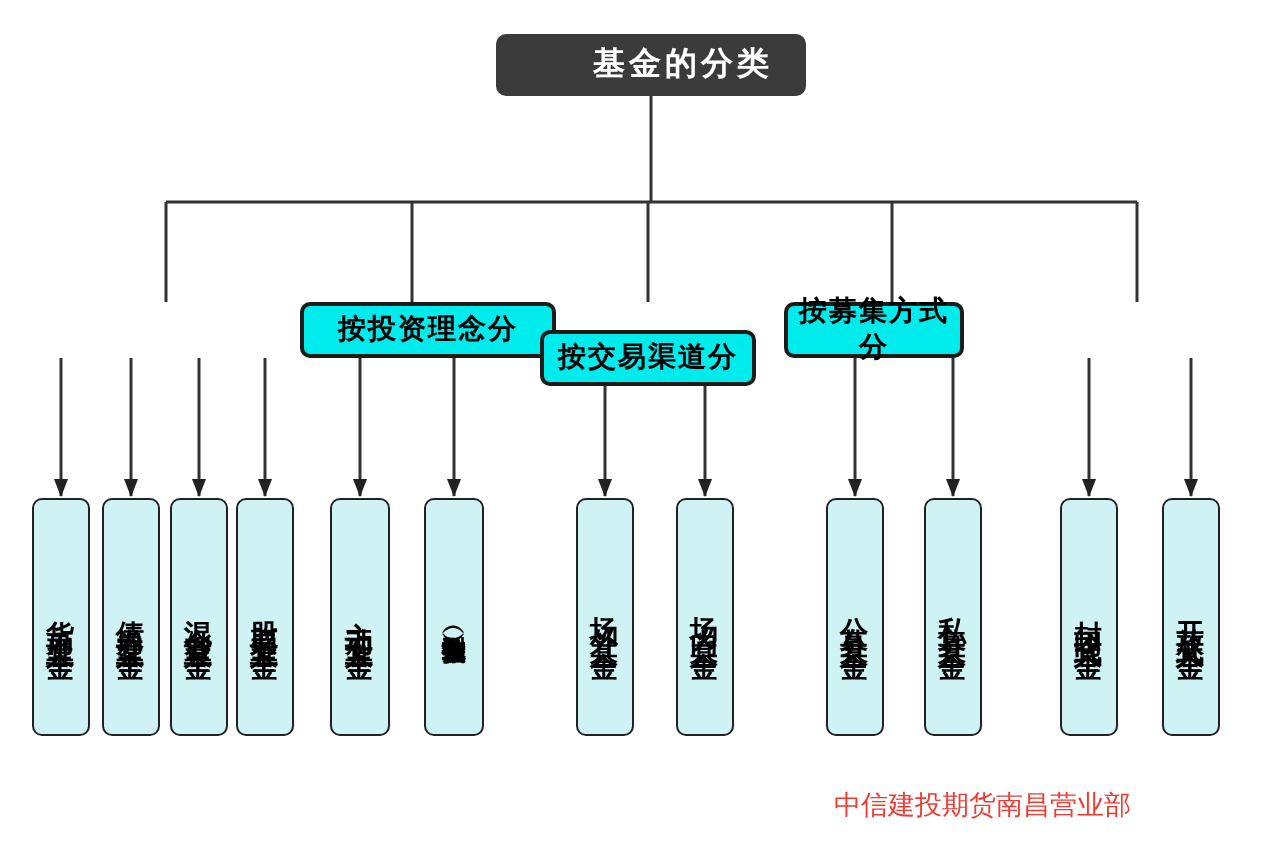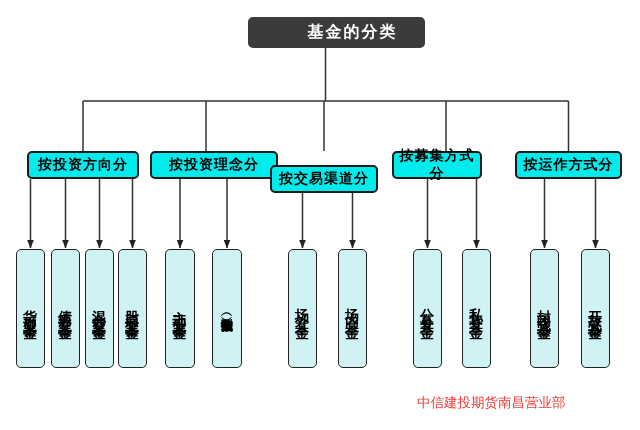--- a/index.html
+++ b/index.html
@@ -91,27 +91,25 @@
       <line x1="227" y1="179" x2="227" y2="248" marker-end="url(#arrow)"></line>
       <line x1="302.5" y1="179" x2="302.5" y2="248" marker-end="url(#arrow)"></line>
       <line x1="352.5" y1="179" x2="352.5" y2="248" marker-end="url(#arrow)"></line>
       <line x1="427.5" y1="179" x2="427.5" y2="248" marker-end="url(#arrow)"></line>
       <line x1="476.5" y1="179" x2="476.5" y2="248" marker-end="url(#arrow)"></line>
       <line x1="544.5" y1="179" x2="544.5" y2="248" marker-end="url(#arrow)"></line>
       <line x1="595.5" y1="179" x2="595.5" y2="248" marker-end="url(#arrow)"></line>
     </g>
   </svg>
 
-  <div class="node title-node" style="left:248px; top:17px; width:177px; height:31px;padding-left:32px;">基金的分类</div>
+  <div class="node title-node" style="left:248px; top:17px; width:155px; height:31px;padding-left:32px;">基金的分类</div>
 
-  <div class="node category" style="left:27px;  top:151px; width:112px; height:28px;">按投资方向分</div>
   <div class="node category" style="left:150px; top:151px; width:128px; height:28px;">按投资理念分</div>
   <div class="node category" style="left:270px; top:165px; width:108px; height:28px;">按交易渠道分</div>
   <div class="node category" style="left:392px; top:151px; width:90px; height:28px;">按募集方式分</div>
-  <div class="node category" style="left:515px; top:151px; width:107px; height:28px;">按运作方式分</div>
 
   <div class="node leaf" style="left:16px;  top:249px; width:29px; height:119px;">货币型基金</div>
   <div class="node leaf" style="left:51px;  top:249px; width:29px; height:119px;">债券型基金</div>
   <div class="node leaf" style="left:85px;  top:249px; width:29px; height:119px;">混合型基金</div>
   <div class="node leaf" style="left:118px; top:249px; width:29px; height:119px;">股票型基金</div>
 
   <div class="node leaf" style="left:165px; top:249px; width:30px; height:119px;">主动型基金</div>
   <div class="node leaf leaf--dense" style="left:212px; top:249px; width:30px; height:119px;">被动型（指数）基金</div>
 
   <div class="node leaf leaf--short" style="left:288px; top:249px; width:29px; height:119px;">场外基金</div>

